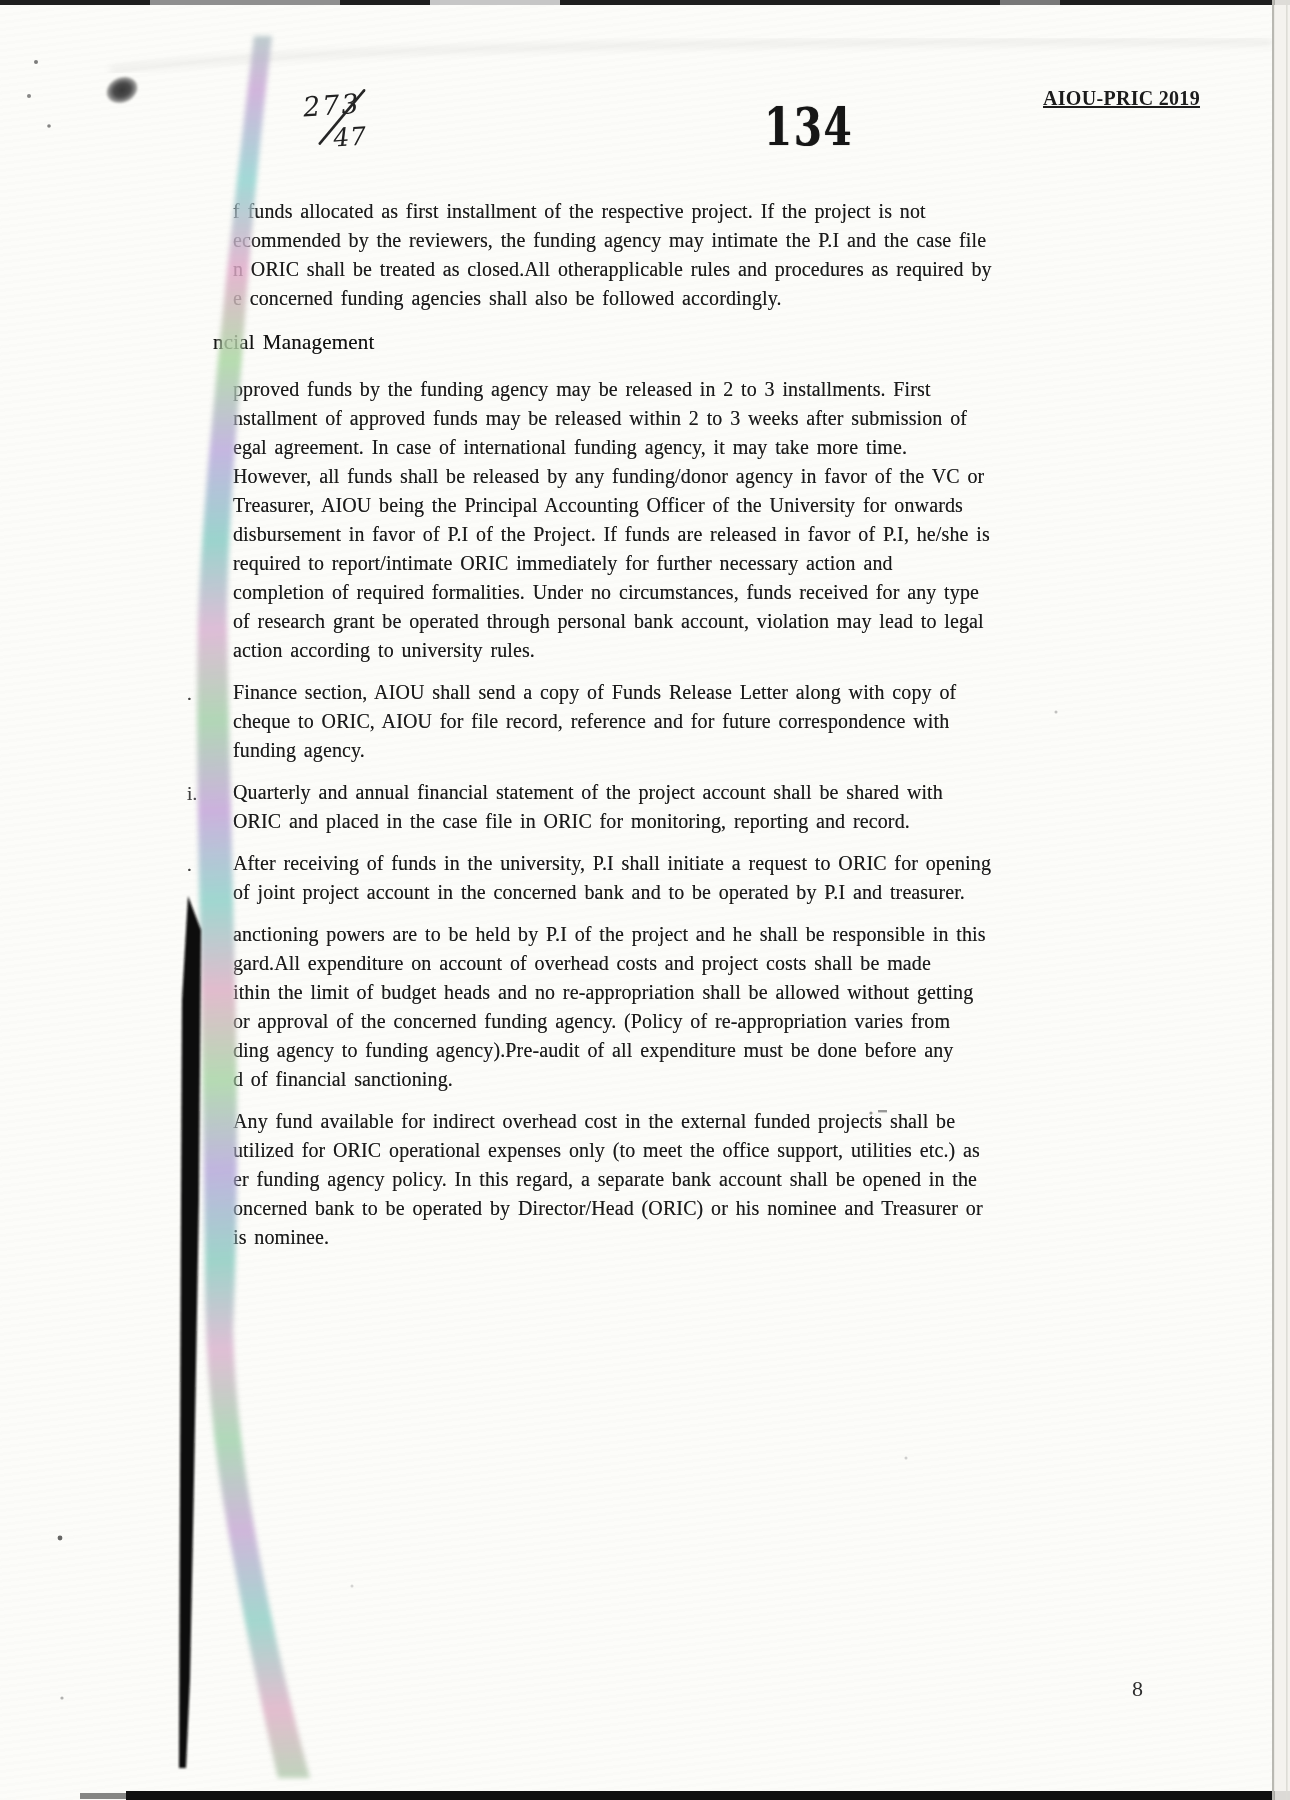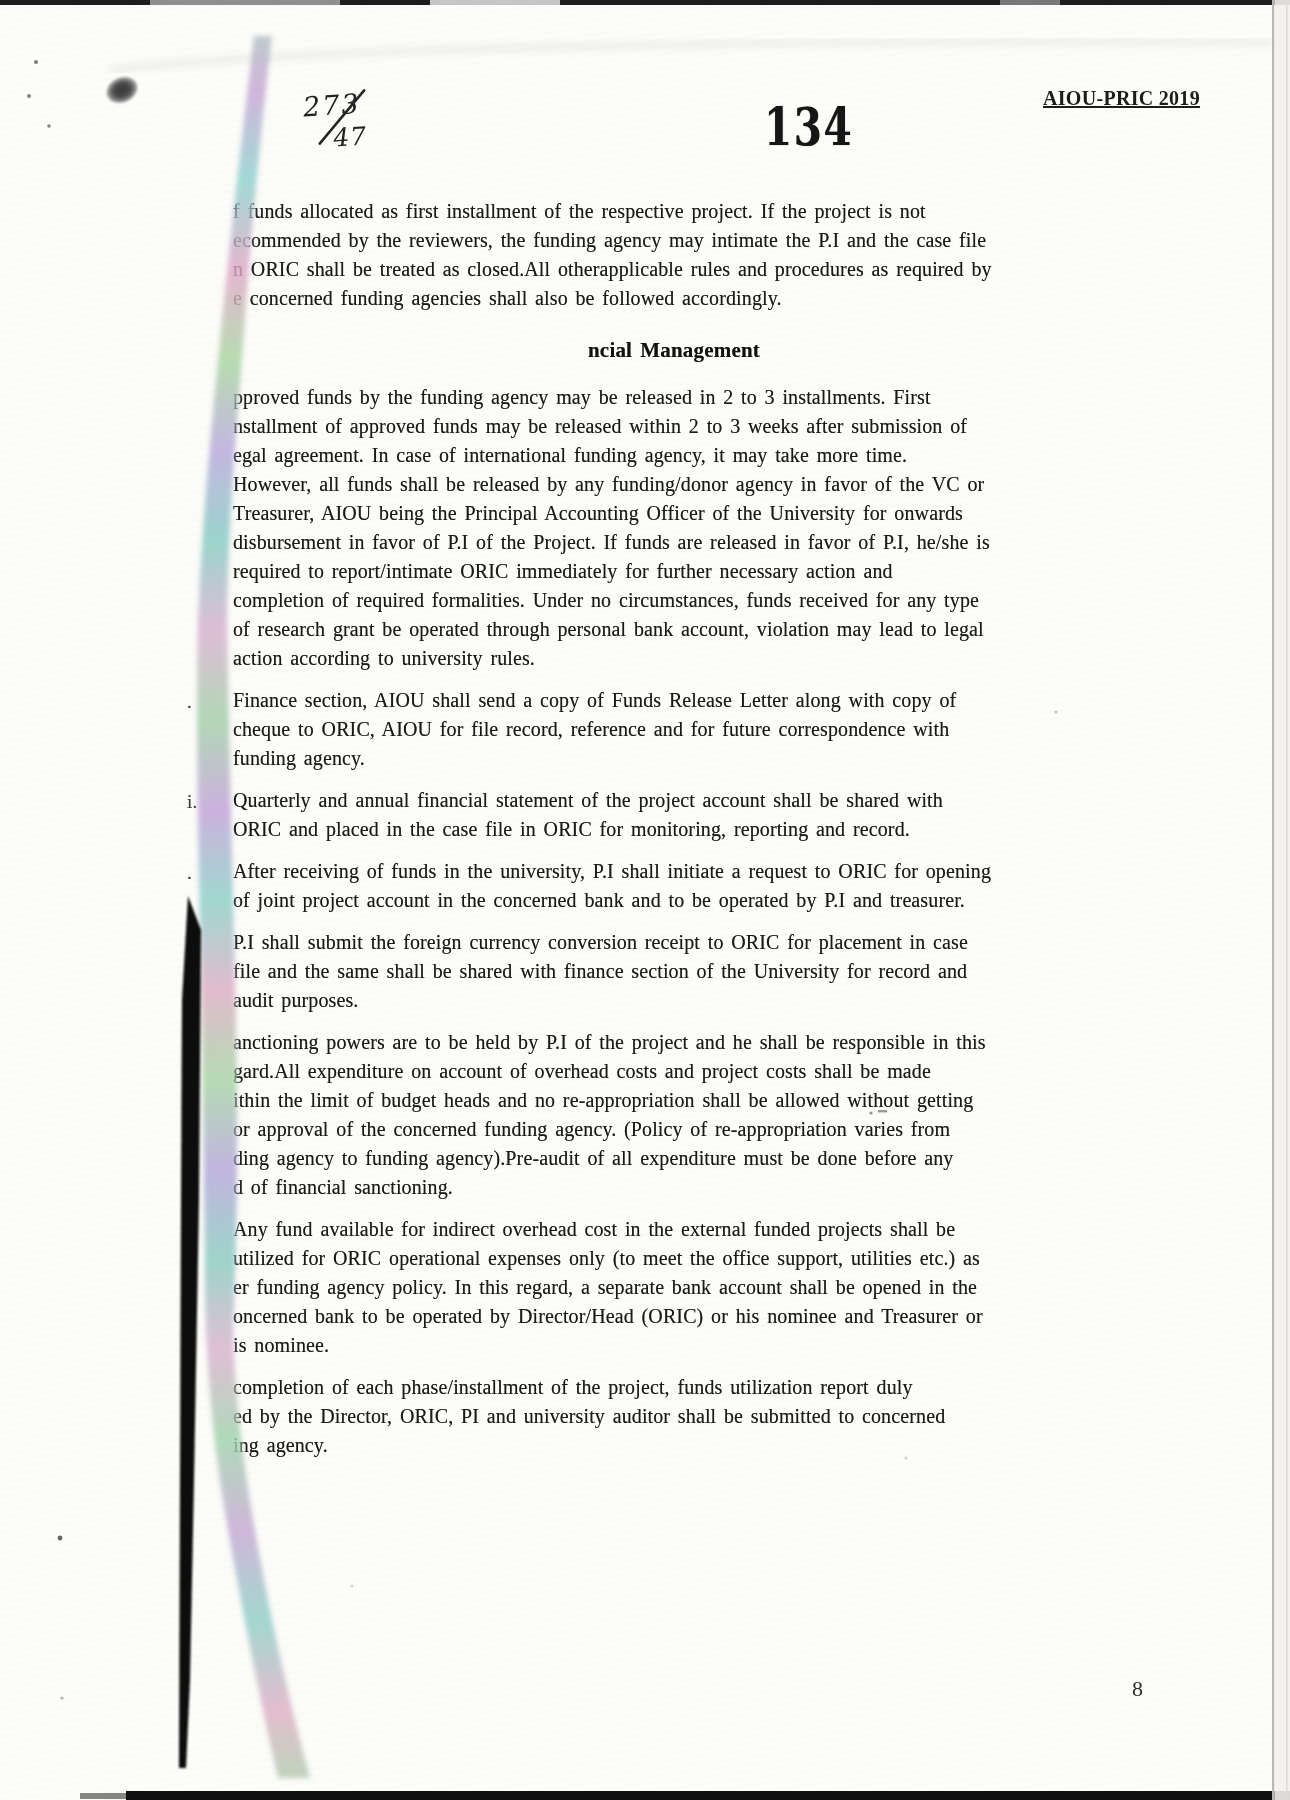--- a/index.html
+++ b/index.html
@@ -12,21 +12,21 @@
   .artifacts{position:absolute;left:0;top:0;width:1290px;height:1800px;z-index:5;pointer-events:none;}
   .doc-text{
     position:absolute;left:233px;top:197px;width:902px;z-index:4;
     font:20px/29px "Liberation Serif","DejaVu Serif",serif;color:#1a1a1a;
     word-spacing:2.6px;letter-spacing:0.12px;
     text-shadow:0 0 0.5px rgba(25,25,25,0.55);
   }
   .para{position:relative;margin:0 0 13px 0;}
   .ptext{display:block;white-space:pre-line;}
   .marker{position:absolute;left:-46px;top:1px;width:40px;text-align:left;font-size:19px;color:#202020;opacity:.85;}
-  .heading{font-size:21px;line-height:29px;font-weight:bold;color:#121212;margin:23px 0 18px -20px;letter-spacing:.2px;text-align:center;}
+  .heading{font-size:21px;line-height:29px;font-weight:normal;color:#121212;margin:15px 0 18px -20px;letter-spacing:.2px;}
   .stamp{
     position:absolute;left:764px;top:101px;z-index:6;
     font:bold 52px/1 "DejaVu Serif",serif;letter-spacing:2px;color:#161616;
     transform:scaleX(0.78);transform-origin:left top;
     text-shadow:0 0 1px rgba(10,10,10,.6);
   }
   .header-right{
     position:absolute;left:1043px;top:86px;z-index:6;white-space:nowrap;
     font:bold 20px/1.2 "Liberation Serif",serif;letter-spacing:.3px;color:#1c1c1c;text-decoration:underline;
   }
@@ -181,50 +181,38 @@
 ORIC and placed in the case file in ORIC for monitoring, reporting and record.</span>
     </div>
 
     <div class="para">
       <span class="marker">.</span>
       <span class="ptext">After receiving of funds in the university, P.I shall initiate a request to ORIC for opening
 of joint project account in the concerned bank and to be operated by P.I and treasurer.</span>
     </div>
 
 
-    <div class="para">
-      <span class="marker">.</span>
-      <span class="ptext">P.I shall submit the foreign currency conversion receipt to ORIC for placement in case
-file and the same shall be shared with finance section of the University for record and
-audit purposes.</span>
-    </div>
 
     <div class="para">
       <span class="marker"></span>
       <span class="ptext">anctioning powers are to be held by P.I of the project and he shall be responsible in this
 gard.All expenditure on account of overhead costs and project costs shall be made
 ithin the limit of budget heads and no re-appropriation shall be allowed without getting
 or approval of the concerned funding agency. (Policy of re-appropriation varies from
 ding agency to funding agency).Pre-audit of all expenditure must be done before any
 d of financial sanctioning.</span>
     </div>
 
     <div class="para">
       <span class="marker"></span>
       <span class="ptext">Any fund available for indirect overhead cost in the external funded projects shall be
 utilized for ORIC operational expenses only (to meet the office support, utilities etc.) as
 er funding agency policy. In this regard, a separate bank account shall be opened in the
 oncerned bank to be operated by Director/Head (ORIC) or his nominee and Treasurer or
 is nominee.</span>
     </div>
 
-    <div class="para">
-      <span class="marker"></span>
-      <span class="ptext">completion of each phase/installment of the project, funds utilization report duly
-ed by the Director, ORIC, PI and university auditor shall be submitted to concerned
-ing agency.</span>
-    </div>
 
   </div>
 
   <div class="page-number">8</div>
 
 </div>
 
 </body></html>

